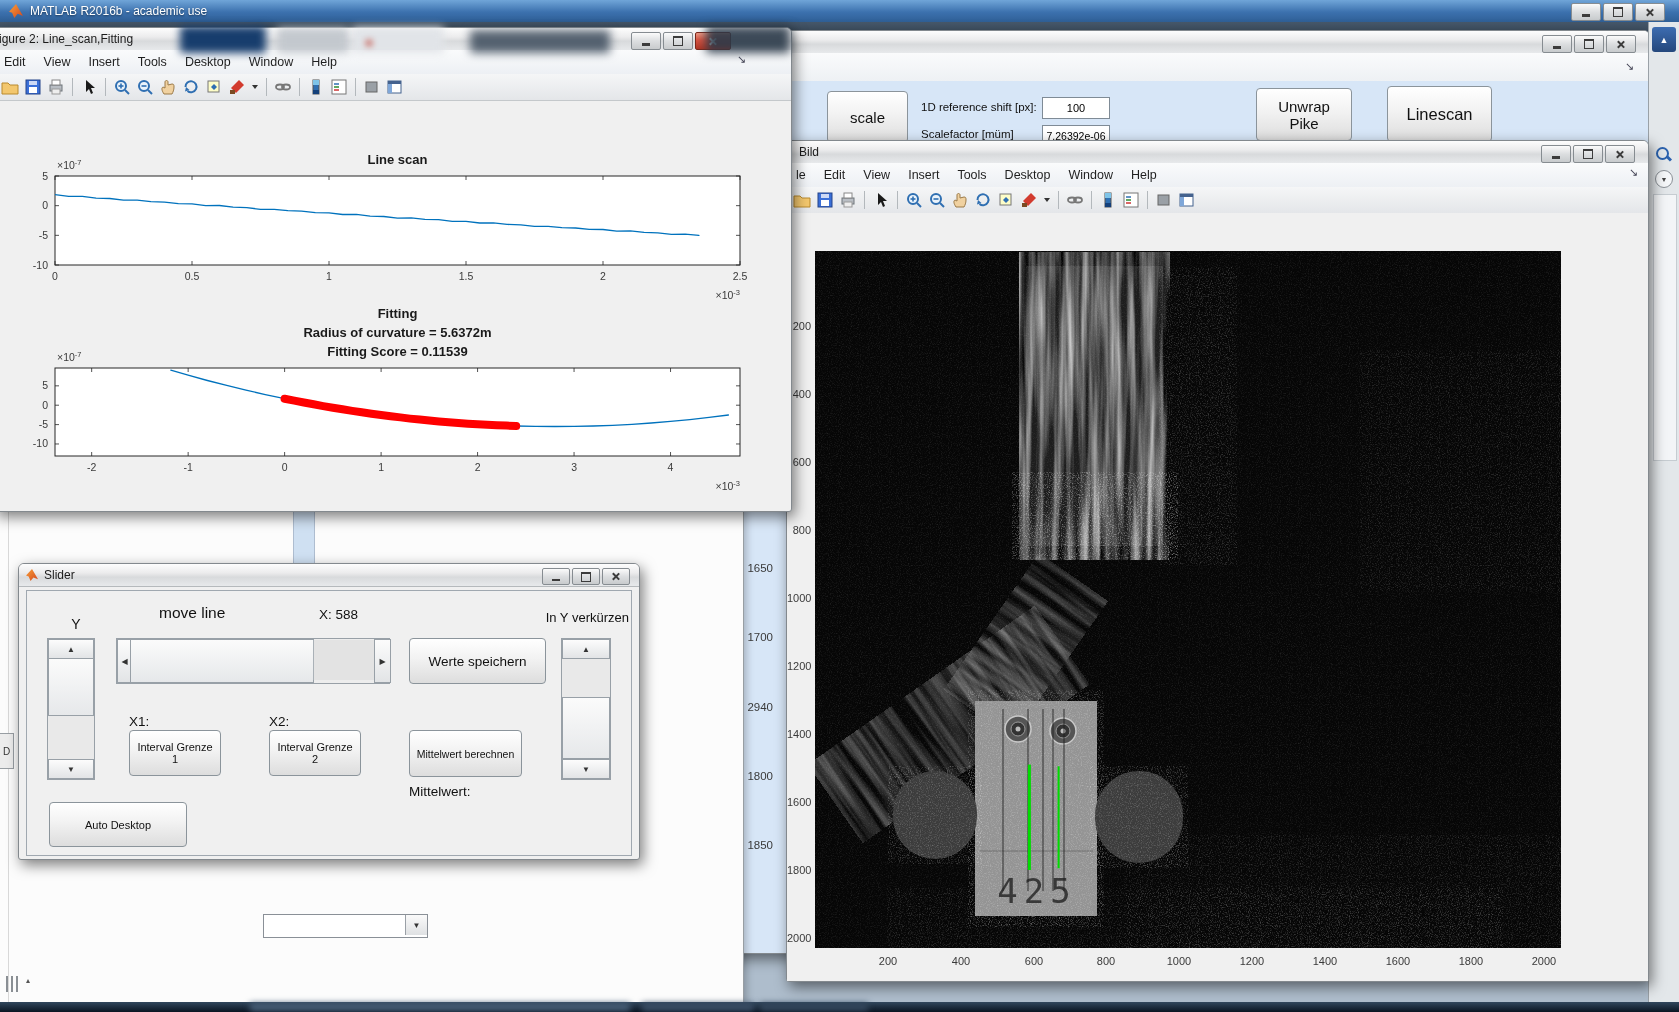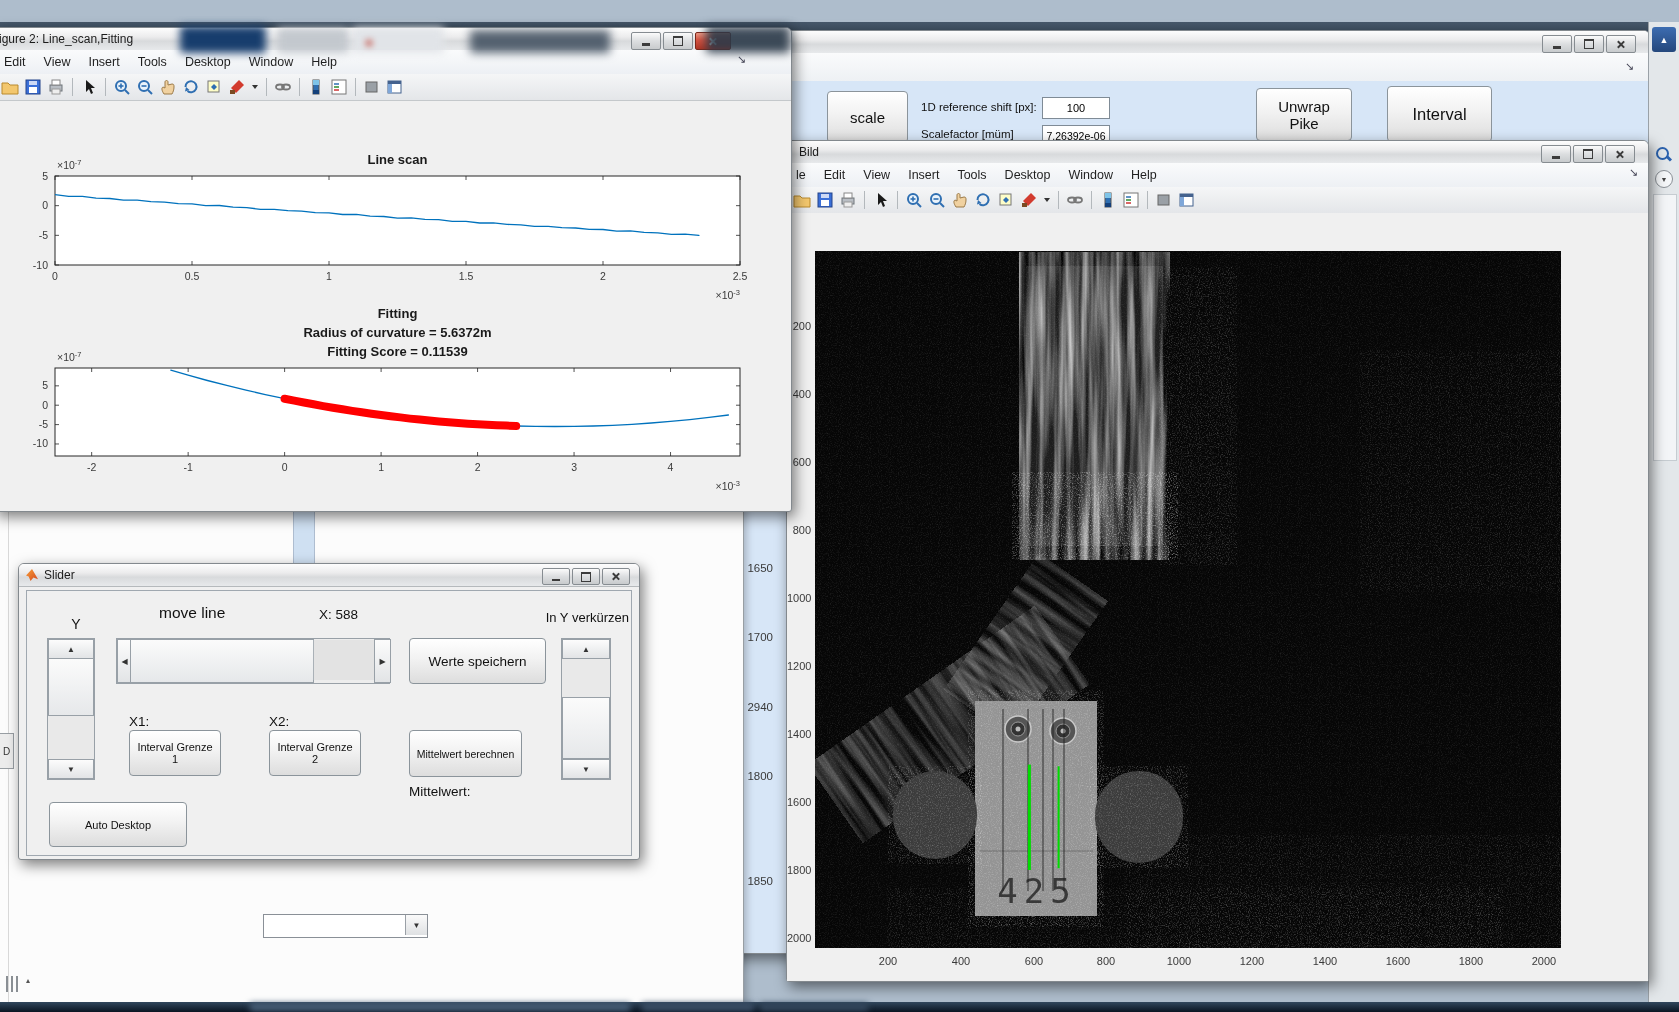--- a/index.html
+++ b/index.html
@@ -43,20 +43,35 @@
   .sthumb{position:absolute;left:0;right:0;background:linear-gradient(#fbfbfb,#e6e8ea);border:1px solid #98a0a7;}
   .blur3{filter:blur(3px);} .blur4{filter:blur(4px);} .blur5{filter:blur(5px);}
   .ticklabel{position:absolute;font-size:11px;color:#3a3a3a;text-align:right;}
   .xticklabel{position:absolute;font-size:11px;color:#3a3a3a;text-align:center;}
 </style>
 </head>
 <body>
 
 <div id="stage">
 
+  <div class="abs" style="left:0;top:0;width:1679px;height:22px;background:linear-gradient(#70a5d8,#3c71ae 55%,#2f5f96);z-index:1;">
+    <div class="abs" style="left:9px;top:4px;width:14px;height:14px;background:linear-gradient(135deg,#f9a13a,#d2451d);clip-path:polygon(50% 0,100% 85%,62% 70%,38% 100%,22% 62%,0 55%);"></div>
+    <span class="abs" style="left:30px;top:4px;color:#fff;font-size:12px;text-shadow:0 1px 2px rgba(0,0,0,.5);">MATLAB R2016b - academic use</span>
+    <div class="wbtns" style="right:14px;top:3px;">
+      <div class="wb">
+          <div class="gm"></div>
+        </div>
+      <div class="wb">
+          <div class="gr"></div>
+        </div>
+      <div class="wb">
+          <div class="gx"></div>
+        </div>
+    </div>
+  </div>
 
   <div class="abs" style="left:0;top:22px;width:1679px;height:35px;background:linear-gradient(#46586b,#2b3b4b);z-index:1;"></div>
 
   <div class="win" style="left:248px;top:30px;width:1400px;height:922px;z-index:10;">
     <div class="tbar"></div>
     <div class="abs blur4" style="left:22px;top:4px;width:262px;height:17px;background:#c7ccd2;border-radius:3px;"></div>
     <div class="abs blur4" style="left:300px;top:5px;width:130px;height:15px;background:#dde1e6;border-radius:3px;"></div>
     <div class="wbtns" style="left:1293px;top:4px;">
       <div class="wb">
           <div class="gm"></div>
@@ -71,27 +86,27 @@
     <div class="abs" style="left:0;top:22px;right:0;height:28px;background:linear-gradient(#fafbfc,#eef1f4);border-bottom:1px solid #cdd2d7;"></div>
     <span class="dockarrow abs" style="left:1376px;top:30px;">↘</span>
     <div class="abs" style="left:0;top:50px;right:0;bottom:0;background:#d7e6f7;border-radius:0 0 2px 2px;"></div>
 
     <button class="jbtn" style="left:578px;top:60px;width:81px;height:52px;font-size:15px;font-family:inherit;">scale</button>
     <span class="lbl" style="left:672px;top:70px;font-size:11.5px;">1D reference shift [px]:</span>
     <input class="jinput" style="left: 793px; top: 66px; width: 66px; height: 20px; font-size: 11px;" value="100">
     <span class="lbl" style="left:672px;top:97px;font-size:11.5px;">Scalefactor [müm]</span>
     <input class="jinput" style="left: 793px; top: 94px; width: 66px; height: 20px; font-size: 10.5px;" value="7.26392e-06">
     <button class="jbtn" style="left:1007px;top:57px;width:96px;height:53px;font-size:15px;font-family:inherit;">Unwrap Pike</button>
-    <button class="jbtn" style="left:1138px;top:55px;width:105px;height:56px;font-size:16.5px;font-family:inherit;">Interval</button>
+    <button class="jbtn" style="left:1138px;top:55px;width:105px;height:56px;font-size:16.5px;font-family:inherit;">Linescan</button>
     <div id="gui-ticks" class="abs" style="left:488px;top:0;width:38px;height:922px;">
         <span class="ticklabel" style="left: 0px; top: 531px; width: 36px; font-size: 11.5px;">1650</span>
         <span class="ticklabel" style="left: 0px; top: 600px; width: 36px; font-size: 11.5px;">1700</span>
         <span class="ticklabel" style="left: 0px; top: 670px; width: 36px; font-size: 11.5px;">2940</span>
         <span class="ticklabel" style="left: 0px; top: 739px; width: 36px; font-size: 11.5px;">1800</span>
-        <span class="ticklabel" style="left: 0px; top: 844px; width: 36px; font-size: 11.5px;">1850</span>
+        <span class="ticklabel" style="left: 0px; top: 808px; width: 36px; font-size: 11.5px;">1850</span>
       </div>
   </div>
 
   <div class="abs" style="left:0;top:505px;width:743px;height:497px;background:#fcfcfc;border:1px solid #989ea3;border-left:none;z-index:20;box-shadow:2px 2px 8px rgba(0,0,0,.25);">
     <div class="abs" style="left:8px;top:0;width:1px;height:497px;background:#d8d8d8;"></div>
     <div class="abs" style="left:293px;top:0;width:20px;height:62px;background:#cfe0f2;border:1px solid #aebdd0;"></div>
     <div class="abs" style="left:6px;top:468px;width:40px;height:20px;">
       <div class="abs" style="left:0;top:2px;width:15px;height:16px;background:repeating-linear-gradient(90deg,#8a8f94 0 2px,transparent 2px 5px);"></div>
       <span class="abs" style="left:20px;top:2px;font-size:8px;color:#555;">▴</span>
     </div>

